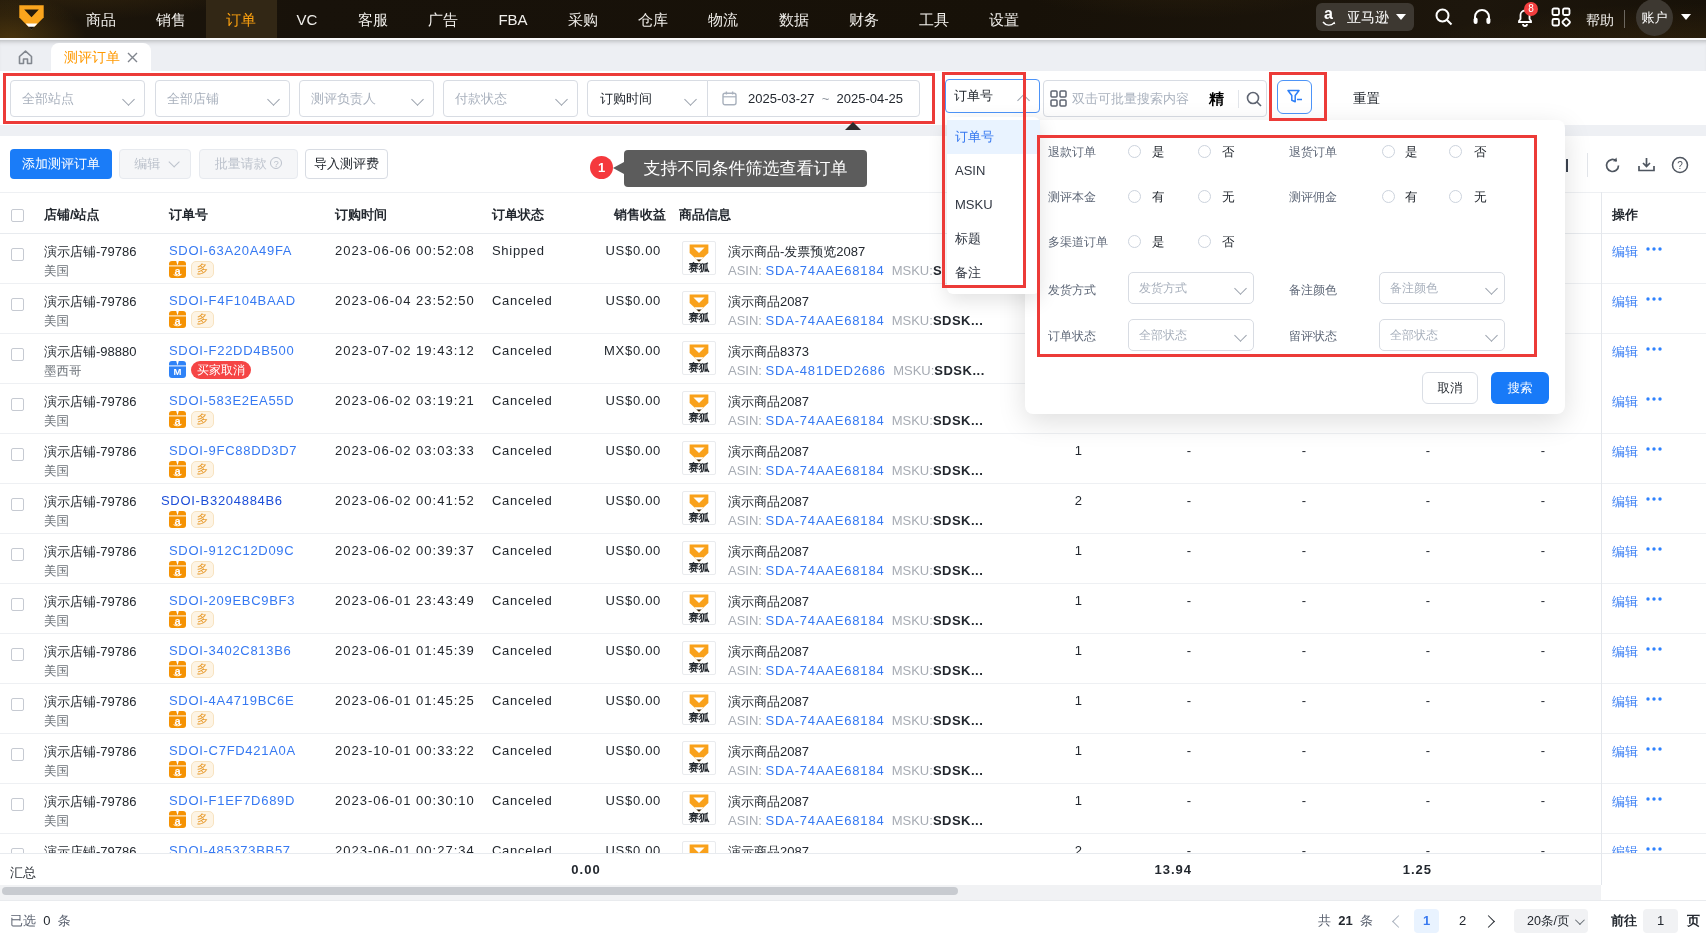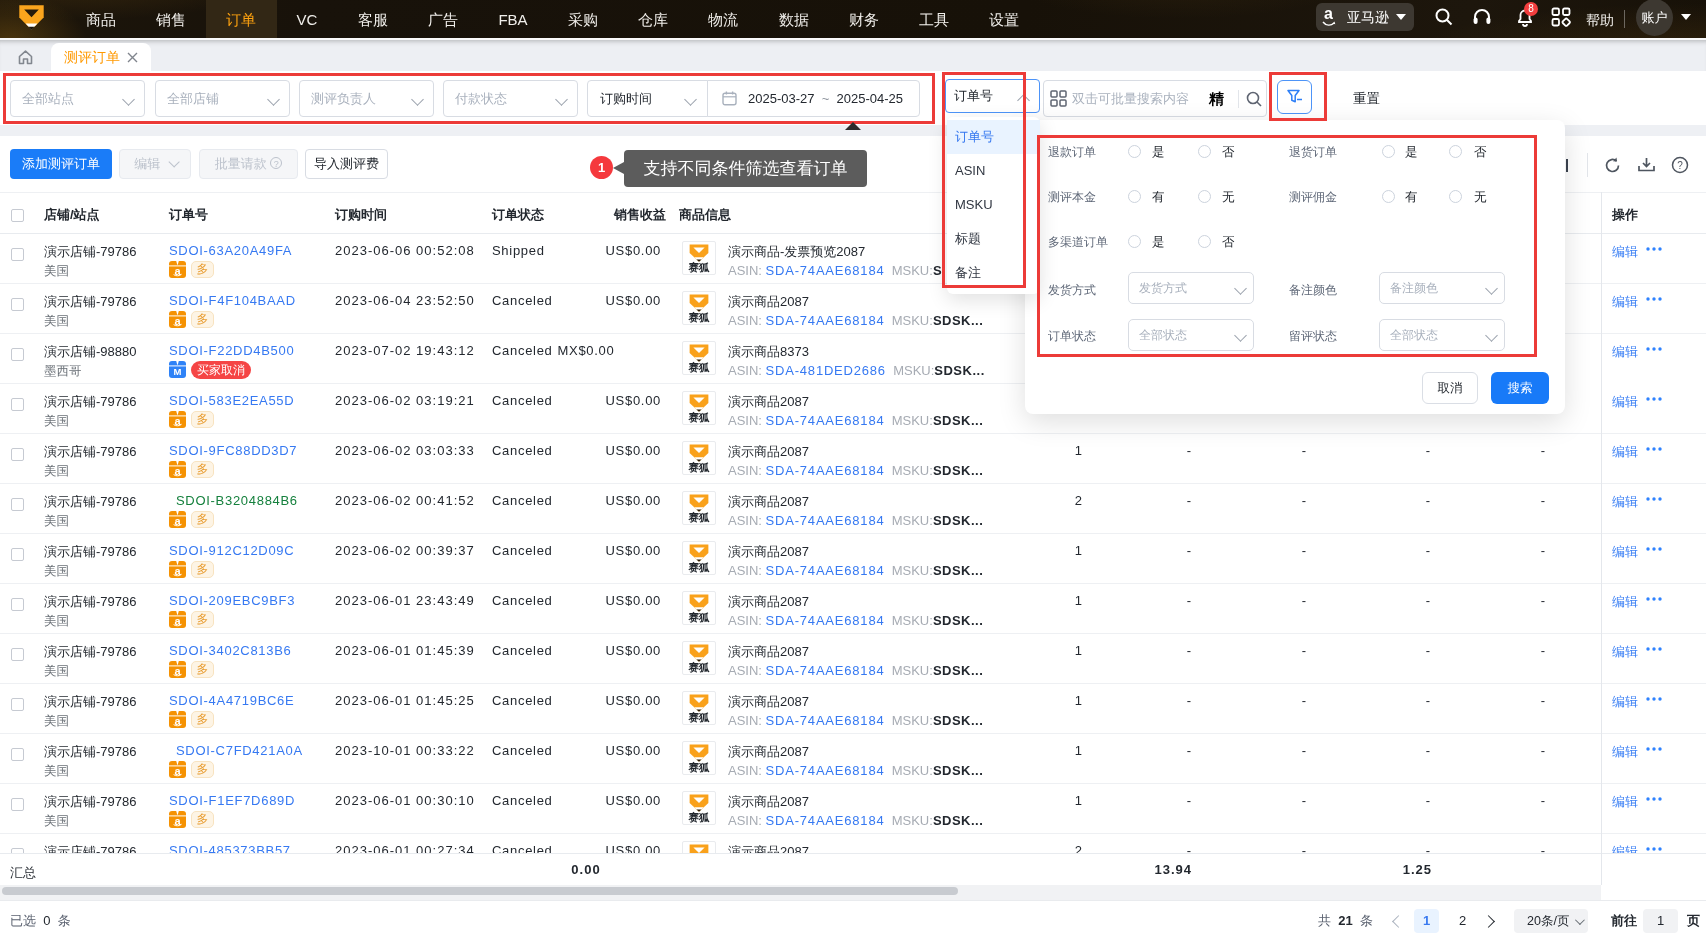--- a/index.html
+++ b/index.html
@@ -250,21 +250,21 @@
       <div style="position:absolute;left:44px;top:29px;font-size:12.5px;color:#6a7077">墨西哥</div>
       <div class="t1" style="left:169px;top:9px;color:#3679f2;letter-spacing:0.7px">SDOI-F22DD4B500</div>
       <div class="mbadge" style="left:169px;top:27px"><svg width="17" height="17" viewBox="0 0 17 17">
           <line x1="0" y1="4.9" x2="17" y2="4.9" stroke="rgba(255,255,255,0.9)" stroke-width="1.1"></line>
           <path d="M7.2,0 L9.8,0 L8.5,4.4 Z" fill="#fff"></path>
           <text x="8.5" y="14" text-anchor="middle" font-size="9.5" font-weight="bold" fill="#fff">M</text>
         </svg></div>
       <div class="cancelb" style="left:191px;top:27px">买家取消</div>
       <div class="t1" style="left:335px;top:9px;letter-spacing:1px">2023-07-02 19:43:12</div>
       <div class="t1" style="left:492px;top:9px;letter-spacing:0.7px">Canceled</div>
-      <div class="t1" style="left:511px;top:9px;width:150px;text-align:center;letter-spacing:0.7px">MX$0.00</div>
+      <div class="t1" style="left:511px;top:9px;width:150px;text-align:right;letter-spacing:0.7px">MX$0.00</div>
       <div style="position:absolute;left:682px;top:7px;width:34px;height:34px;border:1px solid #e9ebee;border-radius:2px;text-align:center;line-height:0;padding-top:2px;"><svg width="22" height="18" viewBox="0 0 26 24">
           <path d="M0.5,0.5 H25.5 V12 L13,23.5 L0.5,12 Z" fill="#f9a11b"></path>
           <path d="M5.5,4.5 H20.5 L13,12 Z" fill="#fff"></path>
           <path d="M6.8,17.6 H19.2 L13,23.6 Z" fill="#fff"></path>
           <path d="M9.6,20.6 H16.4 L13,23.8 Z" fill="#2b1d07"></path>
         </svg><div style="font-size:10.5px;color:#23282f;line-height:11px;margin-top:0;font-weight:bold">赛狐</div></div>
       <div class="t1" style="left:728px;top:9px">演示商品8373</div>
       <div style="position:absolute;left:728px;top:29px;font-size:13px;color:#a6abb3;white-space:nowrap">ASIN: <span style="color:#3679f2;letter-spacing:0.8px">SDA-481DED2686</span>&nbsp; MSKU:<span style="color:#23282f;font-weight:bold;letter-spacing:0.5px">SDSK...</span></div>
       <div class="t1" style="left:962px;top:9px;width:120px;text-align:right">1</div>
       <div class="t1" style="left:1169px;top:9px;width:40px;text-align:center">-</div>
@@ -327,21 +327,21 @@
       <div class="t1" style="left:962px;top:9px;width:120px;text-align:right">1</div>
       <div class="t1" style="left:1169px;top:9px;width:40px;text-align:center">-</div>
       <div class="t1" style="left:1284px;top:9px;width:40px;text-align:center">-</div>
       <div class="t1" style="left:1408px;top:9px;width:40px;text-align:center">-</div>
       <div class="t1" style="left:1523px;top:9px;width:40px;text-align:center">-</div>
     </div>
     <div style="position:absolute;left:0;top:484px;width:1706px;height:50px;border-bottom:1px solid #eef0f3;background:#fff">
       <div class="cb" style="left:11px;top:14px"></div>
       <div class="t1" style="left:44px;top:9px">演示店铺-79786</div>
       <div style="position:absolute;left:44px;top:29px;font-size:12.5px;color:#6a7077">美国</div>
-      <div class="t1" style="left:176px;top:9px;color:#15803d;letter-spacing:0.7px">SDOI-B3204884B6</div>
+      <div class="t1" style="left:161px;top:9px;color:#1d4ed8;letter-spacing:0.7px">SDOI-B3204884B6</div>
       <div class="amz" style="left:169px;top:27px"><svg width="17" height="17" viewBox="0 0 17 17">
           <line x1="0" y1="4.9" x2="17" y2="4.9" stroke="rgba(255,255,255,0.9)" stroke-width="1.1"></line>
           <path d="M7.2,0 L9.8,0 L8.5,4.4 Z" fill="#fff"></path>
           <text x="8.6" y="13.8" text-anchor="middle" font-size="11" font-weight="bold" fill="#fff">a</text>
           <path d="M4.6,13.6 C7,15.4 10.4,15.2 12.6,13.2" stroke="#fff" stroke-width="1" fill="none"></path>
         </svg></div>
       <div class="duo" style="left:191px;top:27px">多</div>
       <div class="t1" style="left:335px;top:9px;letter-spacing:1px">2023-06-02 00:41:52</div>
       <div class="t1" style="left:492px;top:9px;letter-spacing:0.7px">Canceled</div>
       <div class="t1" style="left:511px;top:9px;width:150px;text-align:right;letter-spacing:0.7px">US$0.00</div>
@@ -472,21 +472,21 @@
       <div class="t1" style="left:962px;top:9px;width:120px;text-align:right">1</div>
       <div class="t1" style="left:1169px;top:9px;width:40px;text-align:center">-</div>
       <div class="t1" style="left:1284px;top:9px;width:40px;text-align:center">-</div>
       <div class="t1" style="left:1408px;top:9px;width:40px;text-align:center">-</div>
       <div class="t1" style="left:1523px;top:9px;width:40px;text-align:center">-</div>
     </div>
     <div style="position:absolute;left:0;top:734px;width:1706px;height:50px;border-bottom:1px solid #eef0f3;background:#fff">
       <div class="cb" style="left:11px;top:14px"></div>
       <div class="t1" style="left:44px;top:9px">演示店铺-79786</div>
       <div style="position:absolute;left:44px;top:29px;font-size:12.5px;color:#6a7077">美国</div>
-      <div class="t1" style="left:176px;top:9px;color:#3679f2;letter-spacing:0.7px">SDOI-C7FD421A0A</div>
+      <div class="t1" style="left:169px;top:9px;color:#3679f2;letter-spacing:0.7px">SDOI-C7FD421A0A</div>
       <div class="amz" style="left:169px;top:27px"><svg width="17" height="17" viewBox="0 0 17 17">
           <line x1="0" y1="4.9" x2="17" y2="4.9" stroke="rgba(255,255,255,0.9)" stroke-width="1.1"></line>
           <path d="M7.2,0 L9.8,0 L8.5,4.4 Z" fill="#fff"></path>
           <text x="8.6" y="13.8" text-anchor="middle" font-size="11" font-weight="bold" fill="#fff">a</text>
           <path d="M4.6,13.6 C7,15.4 10.4,15.2 12.6,13.2" stroke="#fff" stroke-width="1" fill="none"></path>
         </svg></div>
       <div class="duo" style="left:191px;top:27px">多</div>
       <div class="t1" style="left:335px;top:9px;letter-spacing:1px">2023-10-01 00:33:22</div>
       <div class="t1" style="left:492px;top:9px;letter-spacing:0.7px">Canceled</div>
       <div class="t1" style="left:511px;top:9px;width:150px;text-align:right;letter-spacing:0.7px">US$0.00</div>

